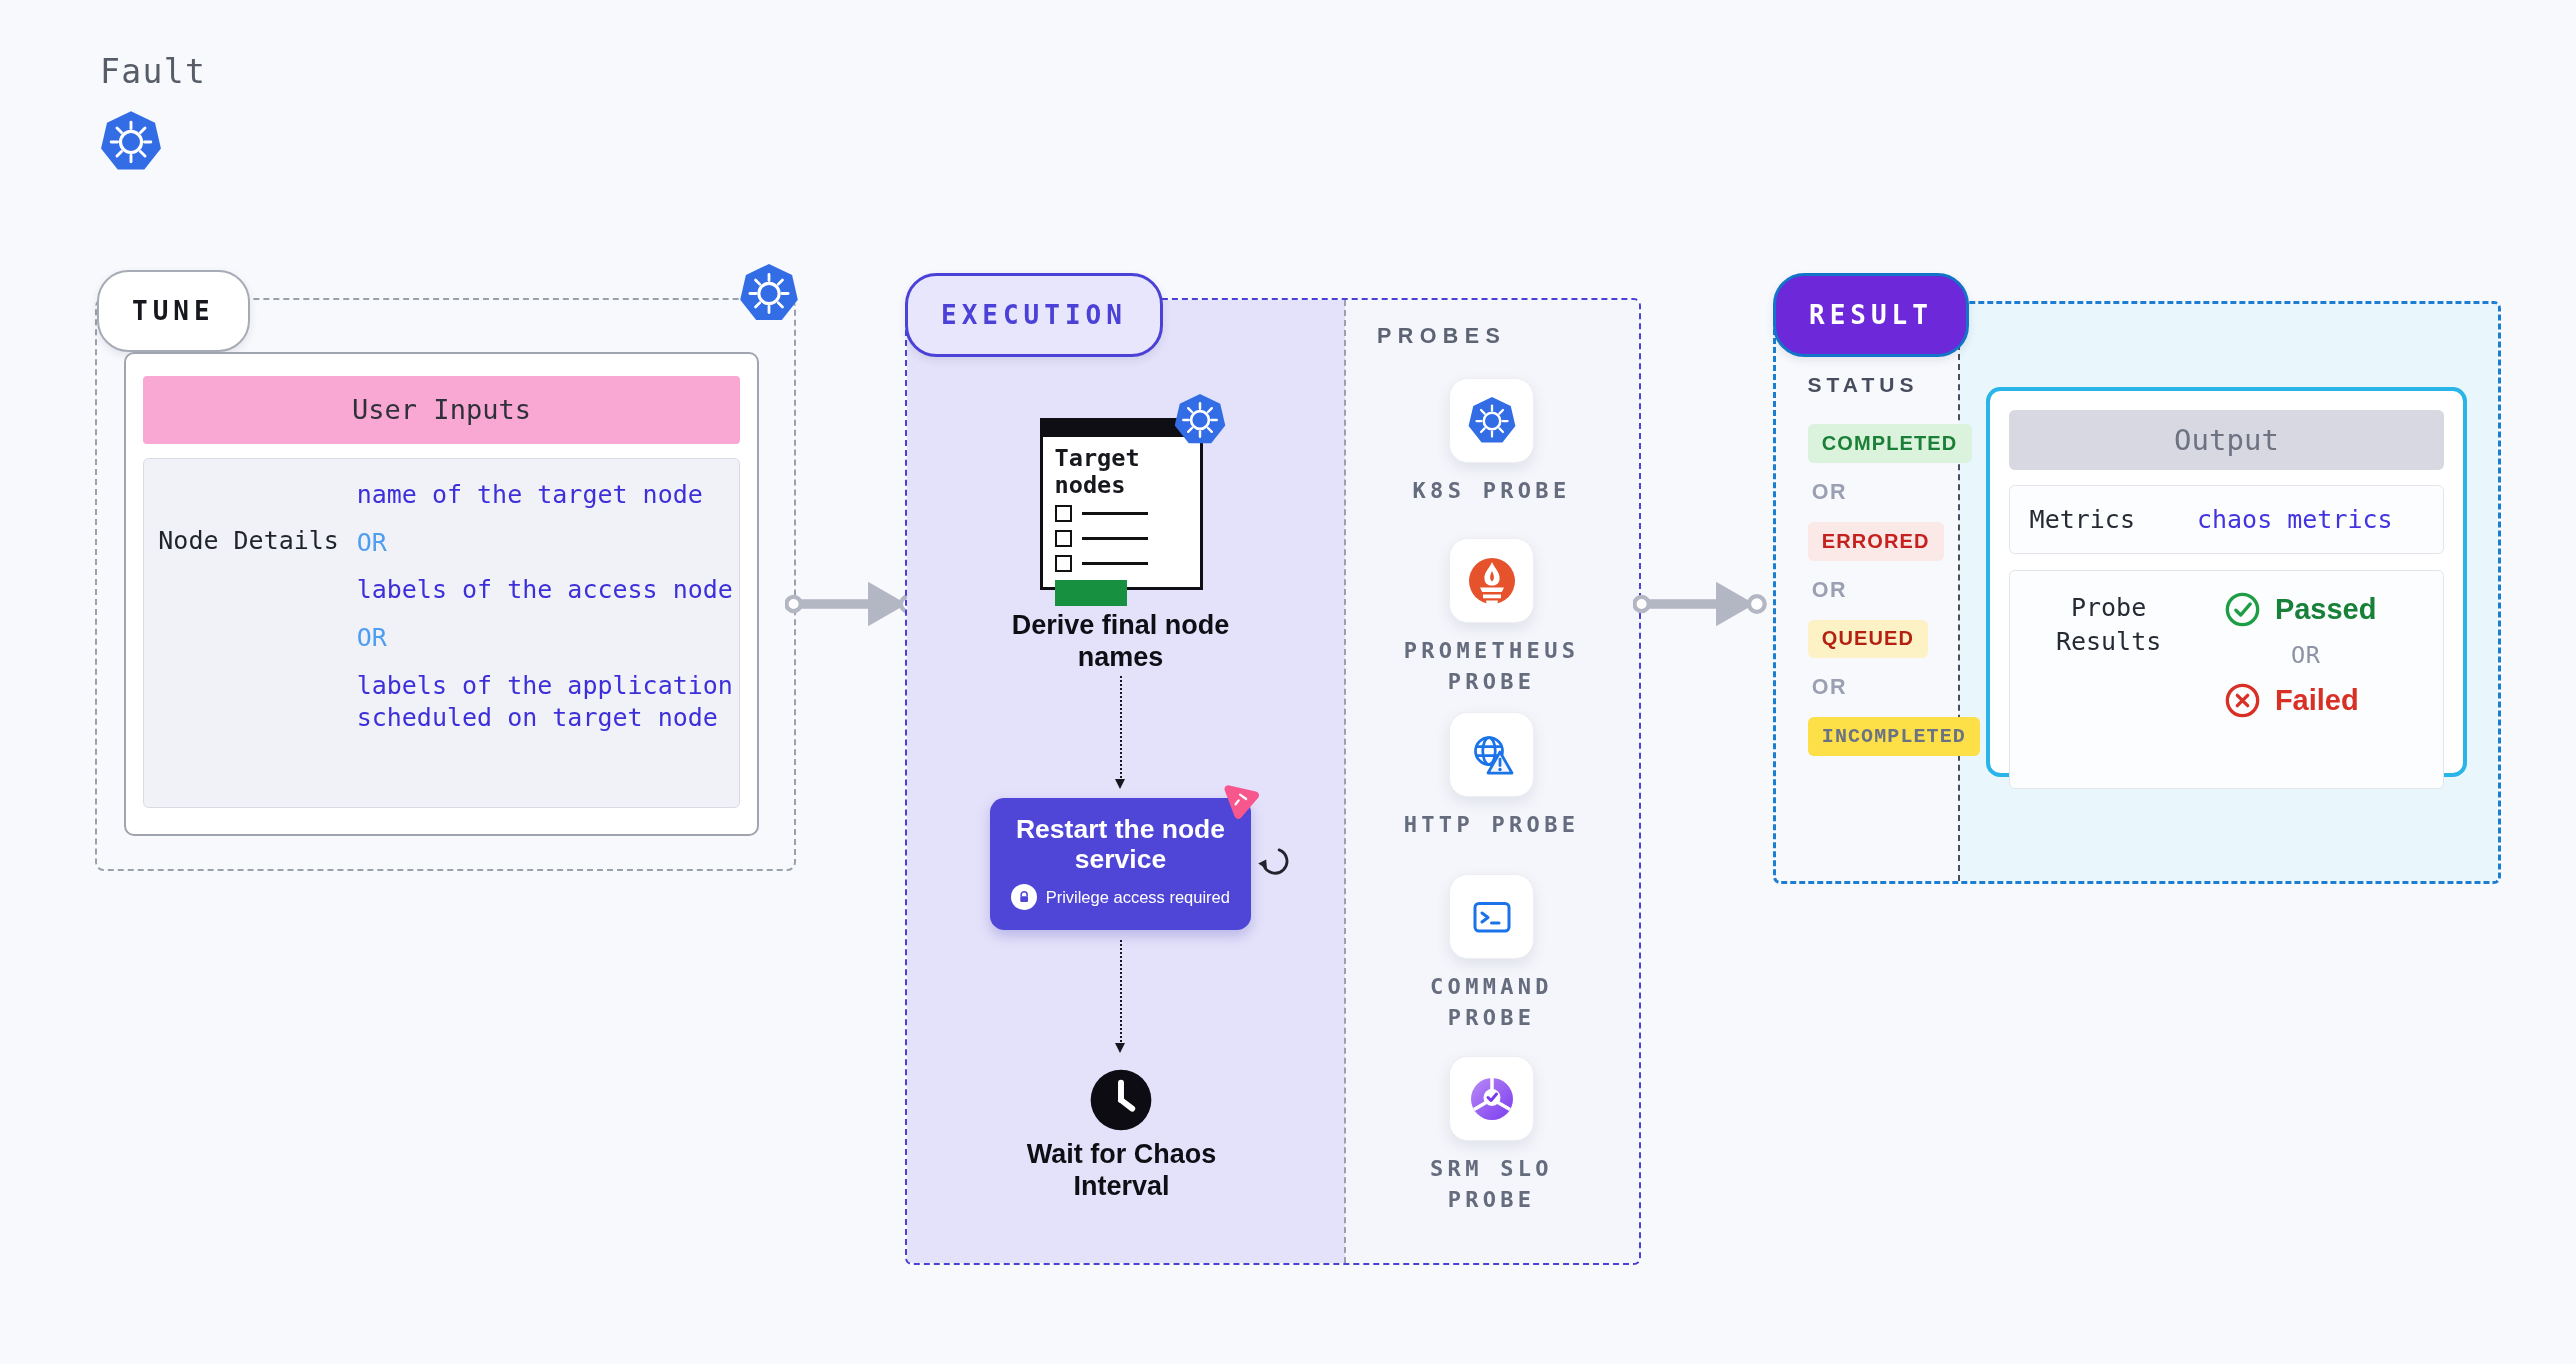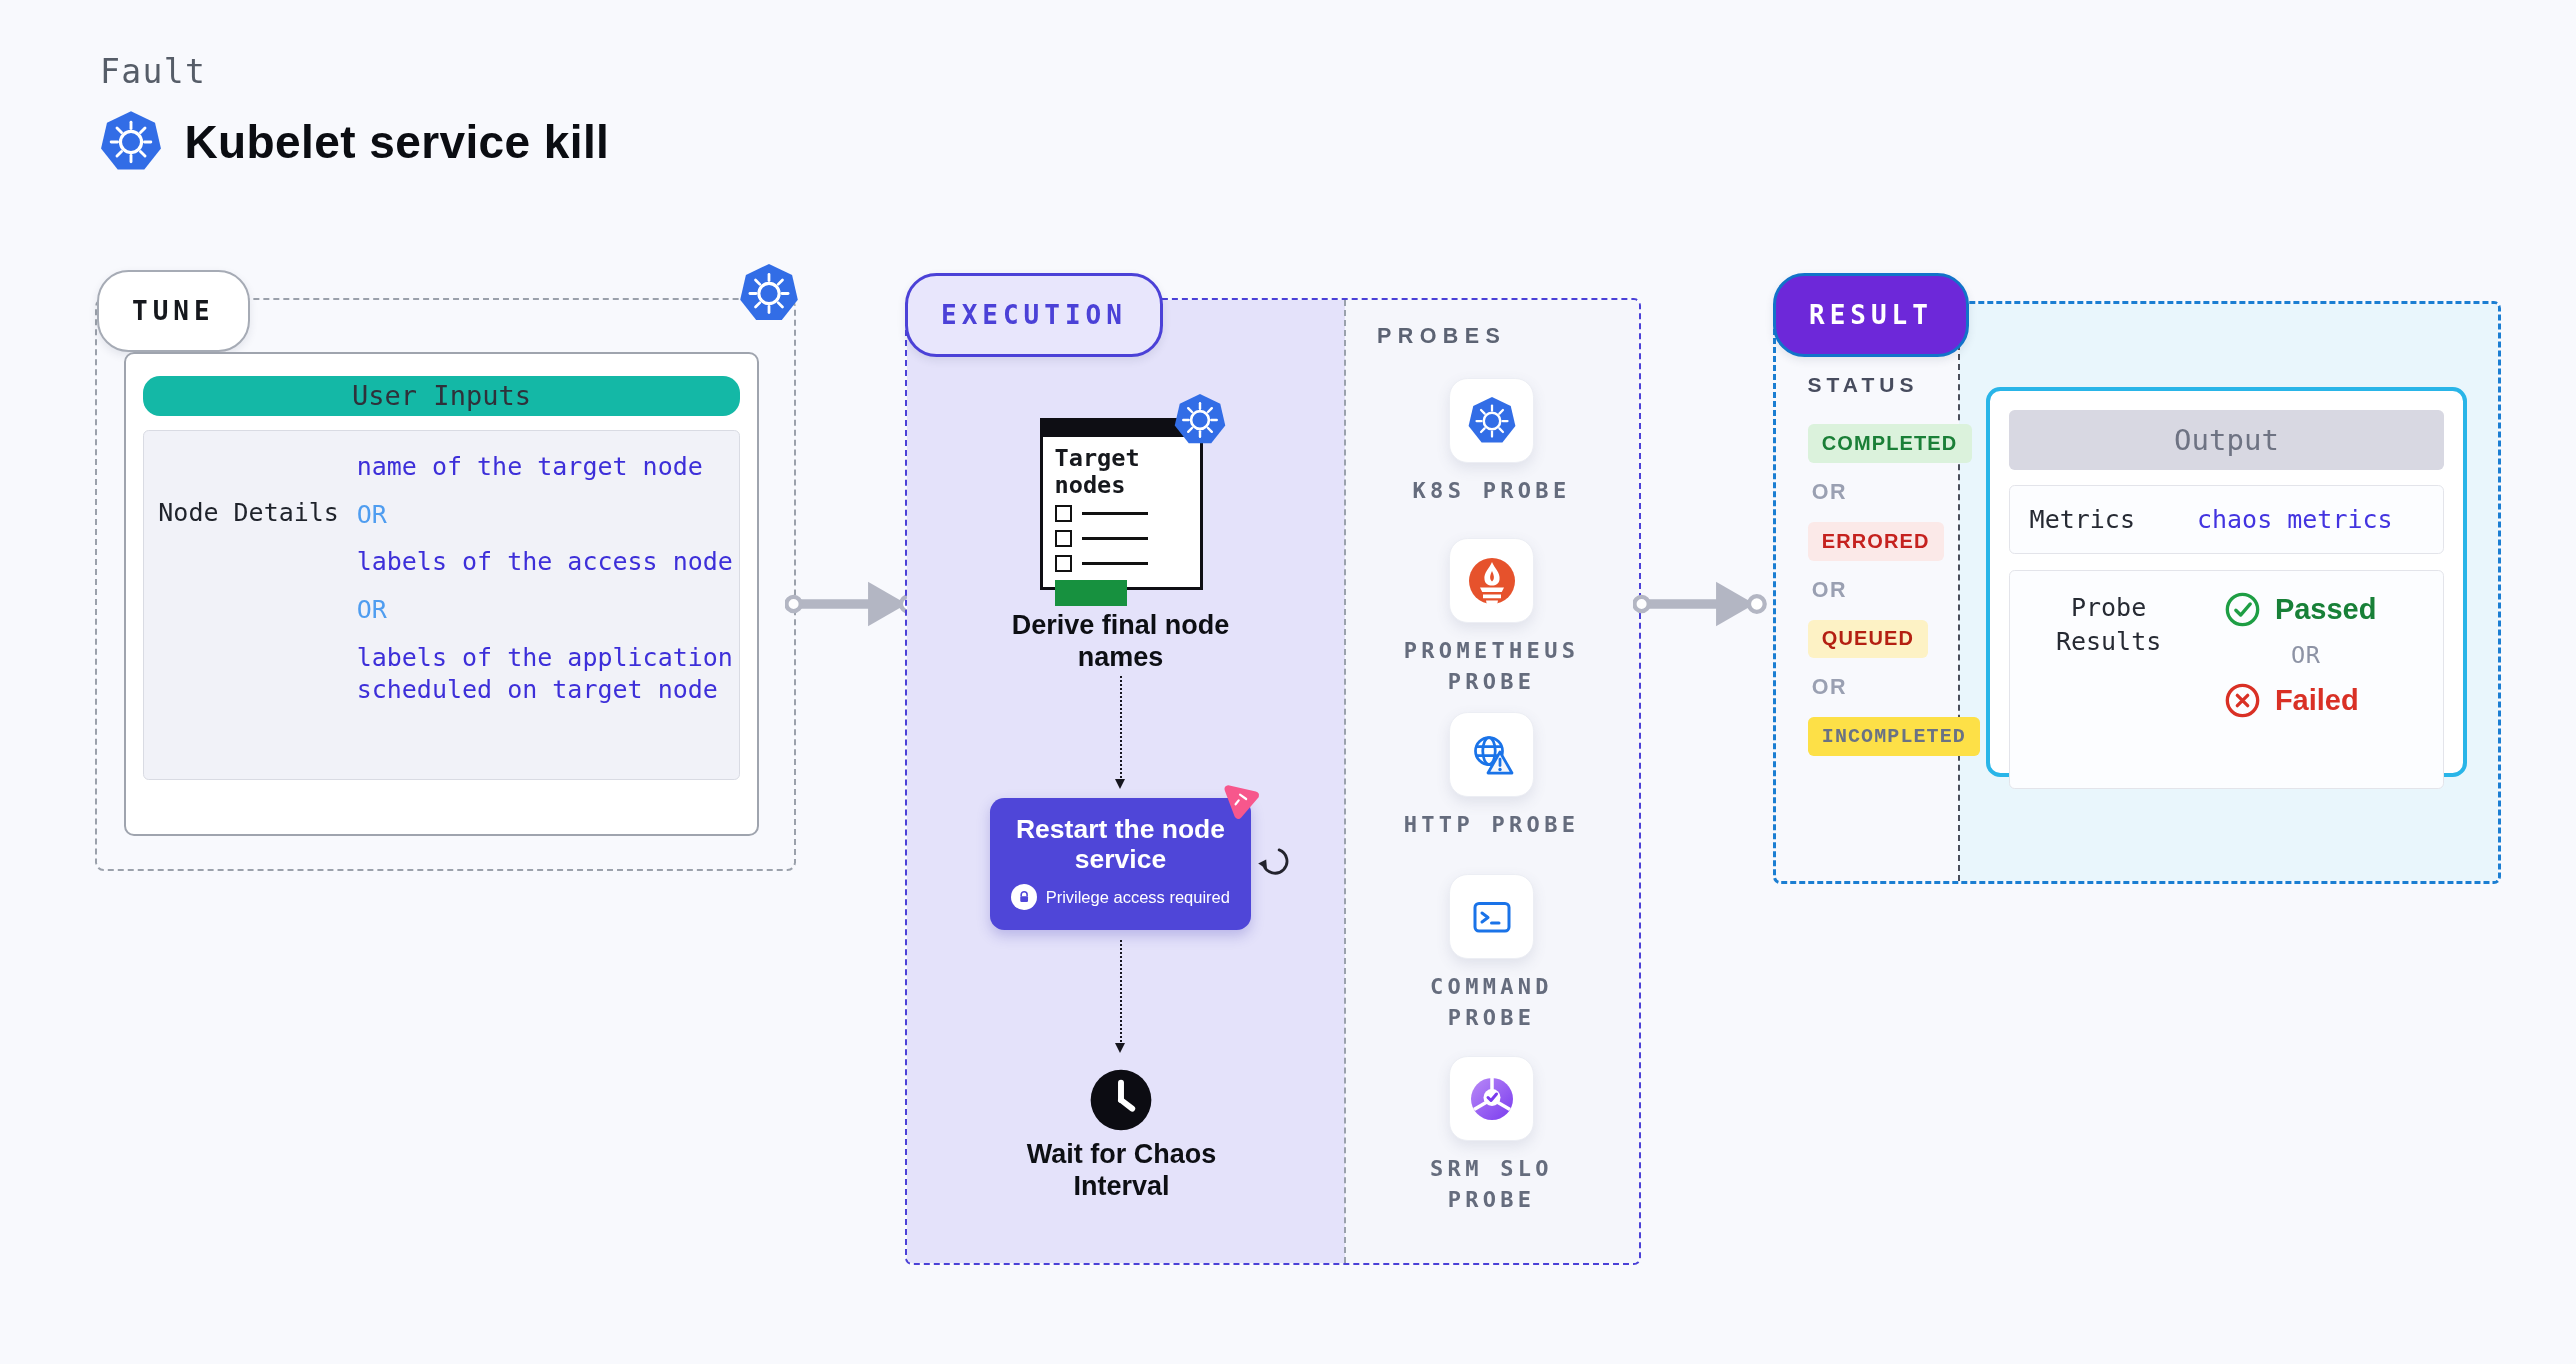--- a/index.html
+++ b/index.html
@@ -24,21 +24,21 @@
   .pill-tune{left:97px;top:270px;background:#ffffff;border:2.9px solid #a6abb5;color:#16181d;}
   .pill-exec{left:905px;top:273px;background:#e8e6fc;border:3.6px solid #4b41d7;color:#4b41d7;}
   .pill-result{left:1773px;top:273px;background:#6d28d9;border:3.6px solid #1273c9;color:#ffffff;}
 
   
   .tune-box{left:95px;top:298px;width:697px;height:569px;
             border:2.9px dashed #9ba1ab;border-radius:8.6px;}
   .tune-k8s{left:738px;top:262px;width:62px;height:63px;}
   .ui-card{left:124px;top:352px;width:635px;height:484px;background:#ffffff;
            border:2.1px solid #9fa4ae;border-radius:10px;box-sizing:border-box;padding:21.5px 17px;}
-  .ui-header{height:40px;background:#14b8a6;border-radius:17px;display:flex;
+  .ui-header{height:68px;background:#f9a8d4;border-radius:4px;display:flex;
              align-items:center;justify-content:center;font-size:27px;color:#2f313a;}
   .ui-content{margin-top:14.3px;height:350px;background:#f1f2f8;border:1.4px solid #d9dbe3;
               border-radius:5.7px;box-sizing:border-box;display:flex;padding:20px 0 0 14.3px;}
   .node-details{width:208px;font-size:25px;color:#1f232b;padding-top:47px;}
   .values{width:401px;display:flex;flex-direction:column;gap:15.8px;
           font-size:25px;line-height:1.28;}
   .val{color:#3d2fd9;}
   .val-or{color:#4f9df0;}
 
   
@@ -199,21 +199,20 @@
       <circle cx="173" cy="43" r="11" fill="#ffffff" stroke="#b3b6c3" stroke-width="6"></circle>
     </symbol>
   </defs>
 </svg>
 
 <div class="abs kicker mono">Fault</div>
 <div class="abs title-row">
   <svg class="title-k8s" viewBox="0 0 90 92" width="64" height="66">
       <use href="#k8s-logo"></use>
     </svg>
-  <div class="page-title">Kubelet service kill</div>
 </div>
 
 <div class="abs tune-box"></div>
 <div class="abs pill pill-tune mono">TUNE</div>
 <svg class="abs tune-k8s" viewBox="0 0 86 88" width="62" height="63">
     <use href="#k8s-logo"></use>
   </svg>
 
 <div class="abs ui-card">
   <div class="ui-header mono">User Inputs</div>

